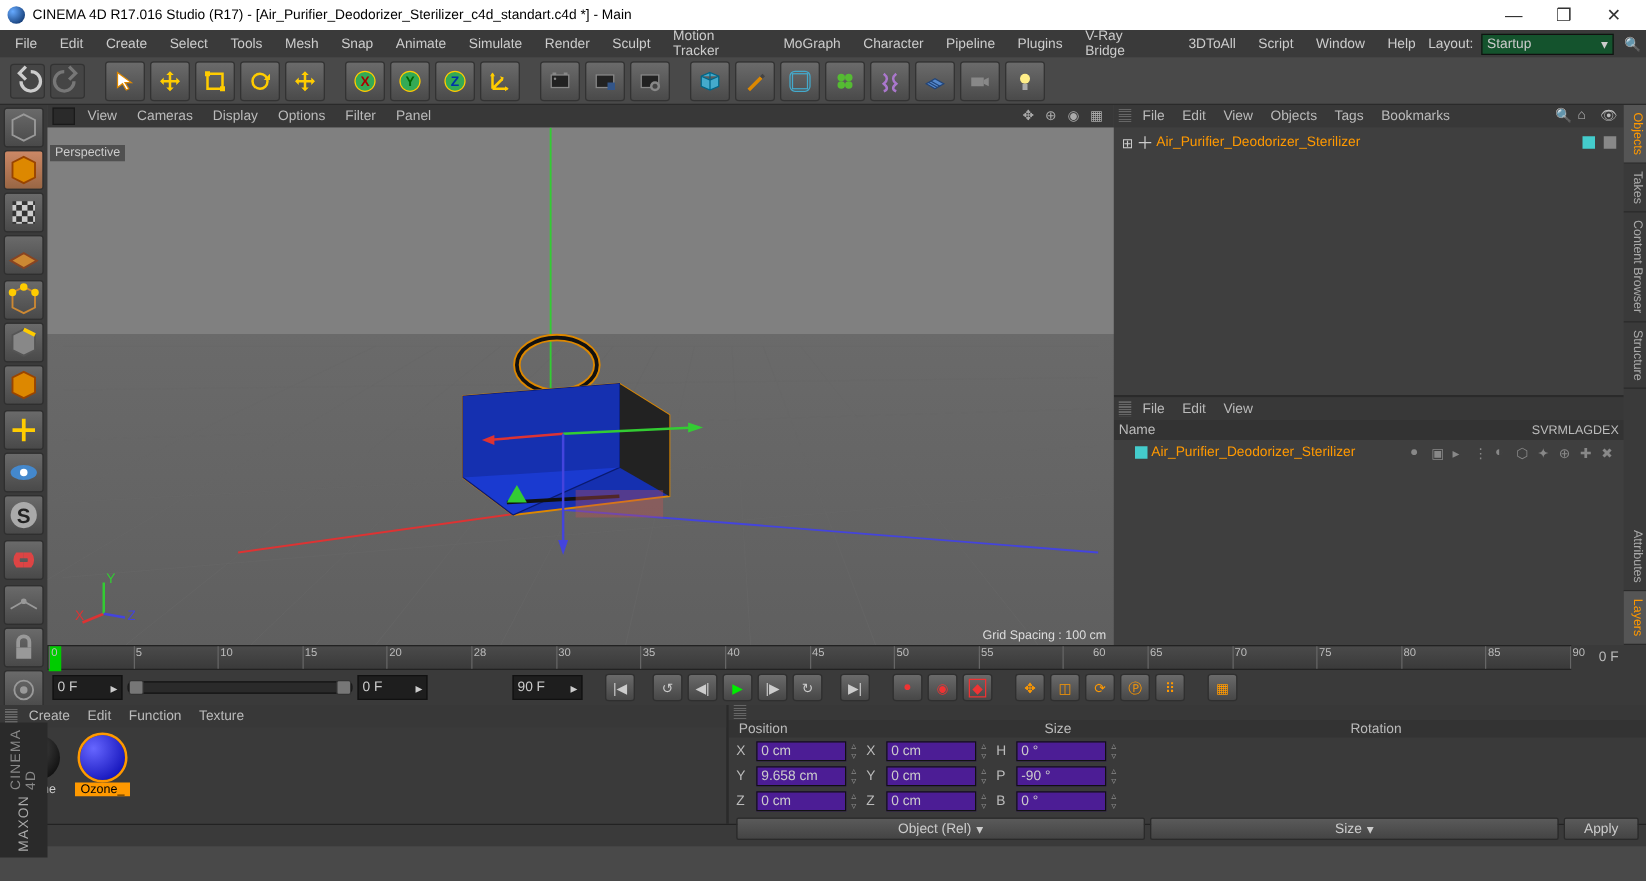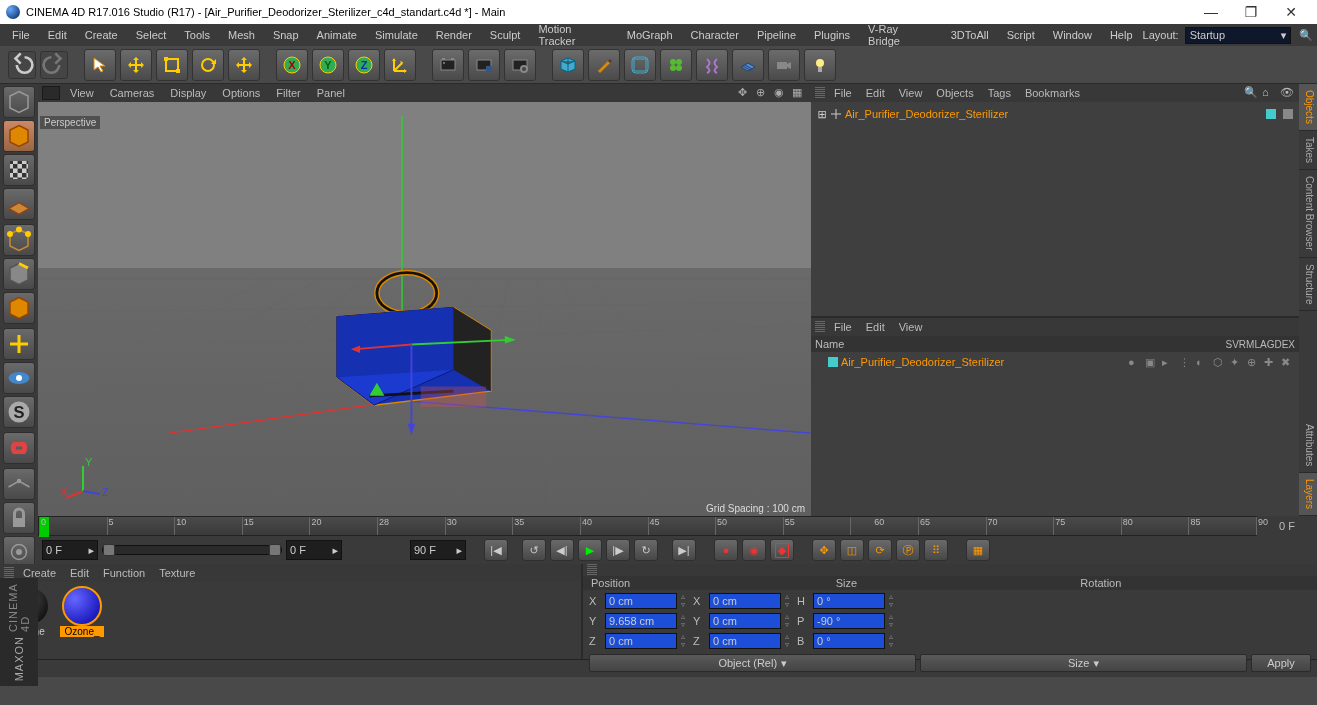--- a/index.html
+++ b/index.html
@@ -4,40 +4,40 @@
 <style>
 * { margin:0; padding:0; box-sizing:border-box; font-family:"Segoe UI",Arial,sans-serif; font-size:11px; user-select:none; }
 body { width:1317px; height:705px; background:#494949; overflow:hidden; color:#bbb; }
 .titlebar { height:24px; background:#fff; display:flex; align-items:center; padding:0 6px; color:#000; }
 .titlebar .app-icon { width:14px; height:14px; border-radius:50%; background:radial-gradient(circle at 30% 30%,#6af,#025); margin-right:6px; }
 .titlebar .title { flex:1; }
 .titlebar .winbtn { width:40px; text-align:center; font-size:14px; color:#333; cursor:pointer; }
 .menubar { height:22px; background:#3a3a3a; display:flex; align-items:center; padding:0 4px; gap:2px; }
 .menubar .mitem { padding:2px 8px; color:#ccc; cursor:pointer; }
 .menubar .spacer { flex:1; }
-.menubar .layout-sel { background:#0f172a; border:1px solid #111; color:#ccc; padding:1px 4px; width:110px; display:flex; justify-content:space-between; }
+.menubar .layout-sel { background:#14532d; border:1px solid #111; color:#ccc; padding:1px 4px; width:110px; display:flex; justify-content:space-between; }
 .toolbar-row { height:38px; background:#494949; display:flex; align-items:center; padding:0 8px; gap:4px; border-bottom:1px solid #2a2a2a; }
 .tbtn { width:32px; height:32px; background:linear-gradient(#6b6b6b,#4a4a4a); border:1px solid #333; border-radius:3px; display:flex; align-items:center; justify-content:center; cursor:pointer; }
 .tbtn svg { width:20px; height:20px; }
 .sep { width:8px; }
 .histbtn { width:28px; height:28px; background:#454545; border:1px solid #333; border-radius:3px; display:flex; align-items:center; justify-content:center; }
 .main-row { display:flex; height:432px; }
 .left-tools { width:38px; background:#3a3a3a; display:flex; flex-direction:column; align-items:center; padding-top:2px; gap:2px; }
 .ltbtn { width:32px; height:32px; background:linear-gradient(#6a6a6a,#494949); border:1px solid #2f2f2f; border-radius:3px; display:flex; align-items:center; justify-content:center; cursor:pointer; }
 .viewport-wrap { flex:1; display:flex; flex-direction:column; }
 .vp-menubar { height:18px; background:#383838; display:flex; align-items:center; padding:0 4px; gap:2px; }
 .vp-menubar .vptab { width:18px; height:14px; background:#2a2a2a; border:1px solid #1a1a1a; }
 .vp-menubar .vitem { padding:1px 8px; color:#bbb; cursor:pointer; }
 .vp-menubar .vspace { flex:1; }
 .vp-menubar .vicon { width:14px; height:14px; color:#aaa; cursor:pointer; margin:0 1px; }
 .viewport { flex:1; position:relative; background:linear-gradient(#808080 0%,#808080 40%,#6a6a6a 40%,#5f5f5f 100%); overflow:hidden; }
 .viewport .persp-label { position:absolute; top:2px; left:2px; background:rgba(60,60,60,.7); padding:1px 4px; color:#ccc; font-size:10px;margin-top:12px; }
 .viewport .grid-spacing { position:absolute; bottom:2px; right:6px; color:#ddd; font-size:10px; }
 .viewport .axis-widget { position:absolute; bottom:10px; left:20px; }
-.right-col { width:506px; display:flex; }
+.right-col { width:426px; display:flex; }
 .side-tabs { width:18px; background:#3a3a3a; display:flex; flex-direction:column; }
 .side-tab { writing-mode:vertical-rl; padding:6px 2px; font-size:10px; color:#aaa; border-bottom:1px solid #2a2a2a; cursor:pointer; }
 .side-tab.active { background:#555; color:#f90; }
 .panels { flex:1; display:flex; flex-direction:column; background:#3f3f3f; }
 .panel-menubar { height:18px; background:#383838; display:flex; align-items:center; padding:0 4px; gap:2px; }
 .panel-menubar .grip { width:10px; height:12px; background:repeating-linear-gradient(#666 0 1px,#383838 1px 2px); }
 .panel-menubar .pitem { padding:1px 7px; color:#bbb; cursor:pointer; }
 .panel-menubar .picon { width:14px; height:14px; margin:0 1px; cursor:pointer; }
 .obj-tree { flex:1; background:#3f3f3f; padding:4px 6px; overflow:auto; }
 .obj-row { display:flex; align-items:center; height:16px; gap:3px; }
@@ -71,21 +71,21 @@
 .mat-ball { width:36px; height:36px; border-radius:50%; }
 .mat-item.sel .mat-ball { outline:2px solid #f90; }
 .mat-label { font-size:10px; color:#ccc; margin-top:2px; width:44px; overflow:hidden; text-overflow:ellipsis; white-space:nowrap; text-align:center; }
 .mat-item.sel .mat-label { background:#f90; color:#000; }
 .coord-panel { flex:1; display:flex; flex-direction:column; }
 .coord-header { height:18px; background:#333; display:flex; }
 .coord-header .chlabel { flex:1; padding:1px 8px; color:#bbb; }
 .coord-body { flex:1; padding:2px 6px; display:flex; flex-direction:column; gap:2px; }
 .coord-row { display:flex; align-items:center; gap:4px; height:18px; }
 .coord-row .axlabel { width:12px; color:#bbb; }
-.coord-row .valfield { width:72px; height:16px; background:#1d4ed8; border:1px solid #111; color:#ccc; padding:0 3px; display:flex; align-items:center; }
+.coord-row .valfield { width:72px; height:16px; background:#4c1d95; border:1px solid #111; color:#ccc; padding:0 3px; display:flex; align-items:center; }
 .coord-row .spin { width:8px; color:#888; cursor:pointer; font-size:8px; line-height:8px; }
 .coord-footer { display:flex; gap:4px; padding:2px 6px; }
 .dropdown { flex:1; height:18px; background:linear-gradient(#5a5a5a,#444); border:1px solid #2a2a2a; border-radius:2px; color:#ccc; display:flex; align-items:center; justify-content:center; gap:4px; cursor:pointer; }
 .apply-btn { width:60px; height:18px; background:linear-gradient(#5a5a5a,#444); border:1px solid #2a2a2a; border-radius:2px; color:#ccc; display:flex; align-items:center; justify-content:center; cursor:pointer; }
 .statusbar { height:18px; background:#3a3a3a; border-top:1px solid #222; display:flex; align-items:center; padding:0 4px; }
 .maxon-strip { position:absolute; left:0; top:578px; width:38px; height:108px; background:#2a2a2a; display:flex; flex-direction:column; align-items:center; justify-content:flex-end; color:#888; font-size:8px; }
 .maxon-strip .vert { writing-mode:vertical-rl; transform:rotate(180deg); letter-spacing:1px; }
 </style>
 </head>
 <body>

